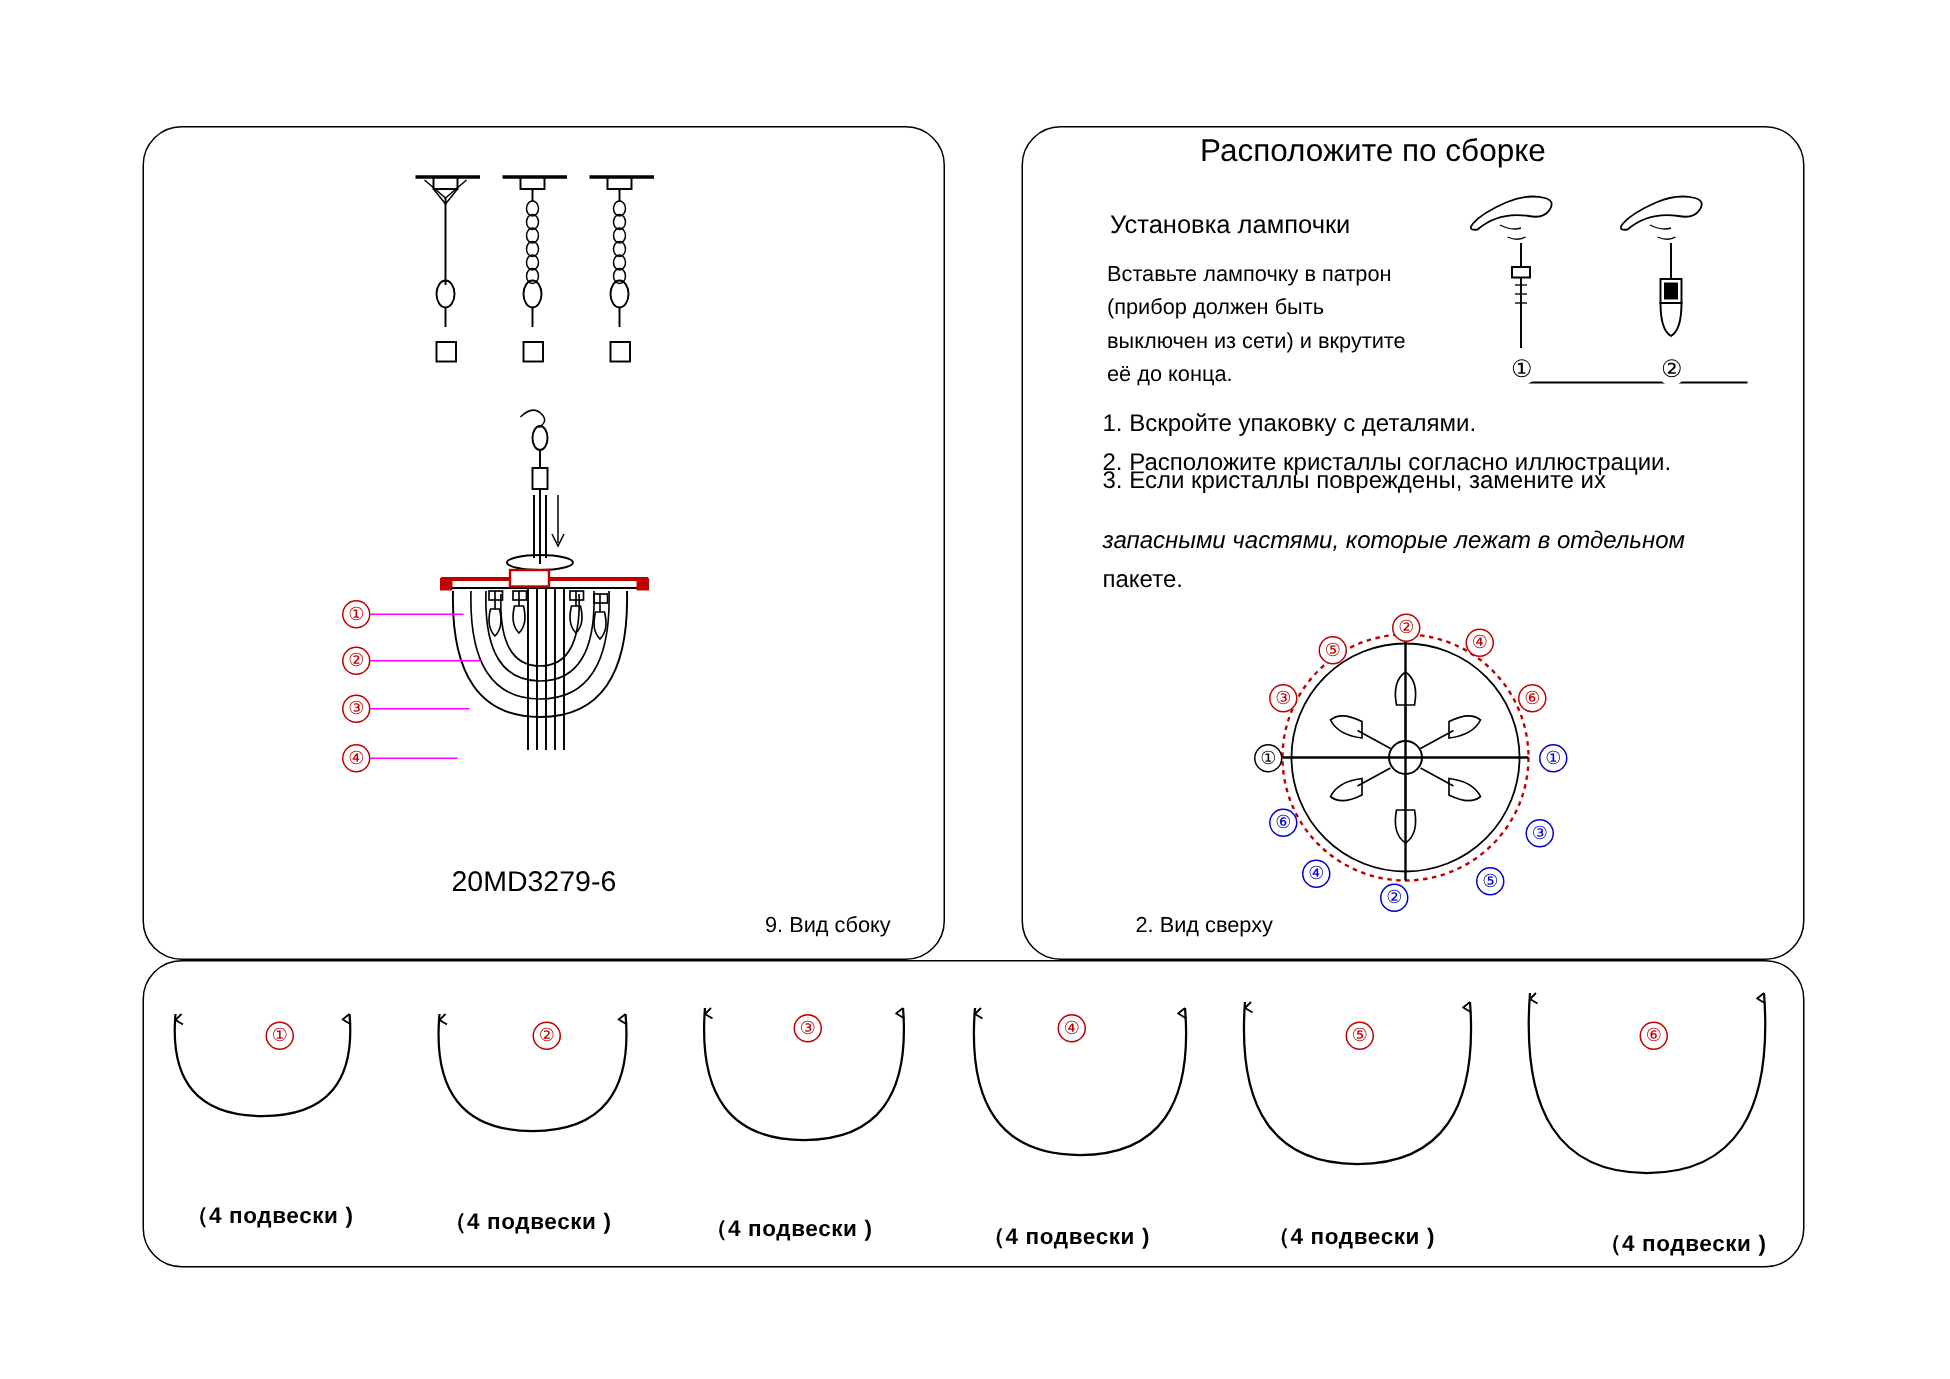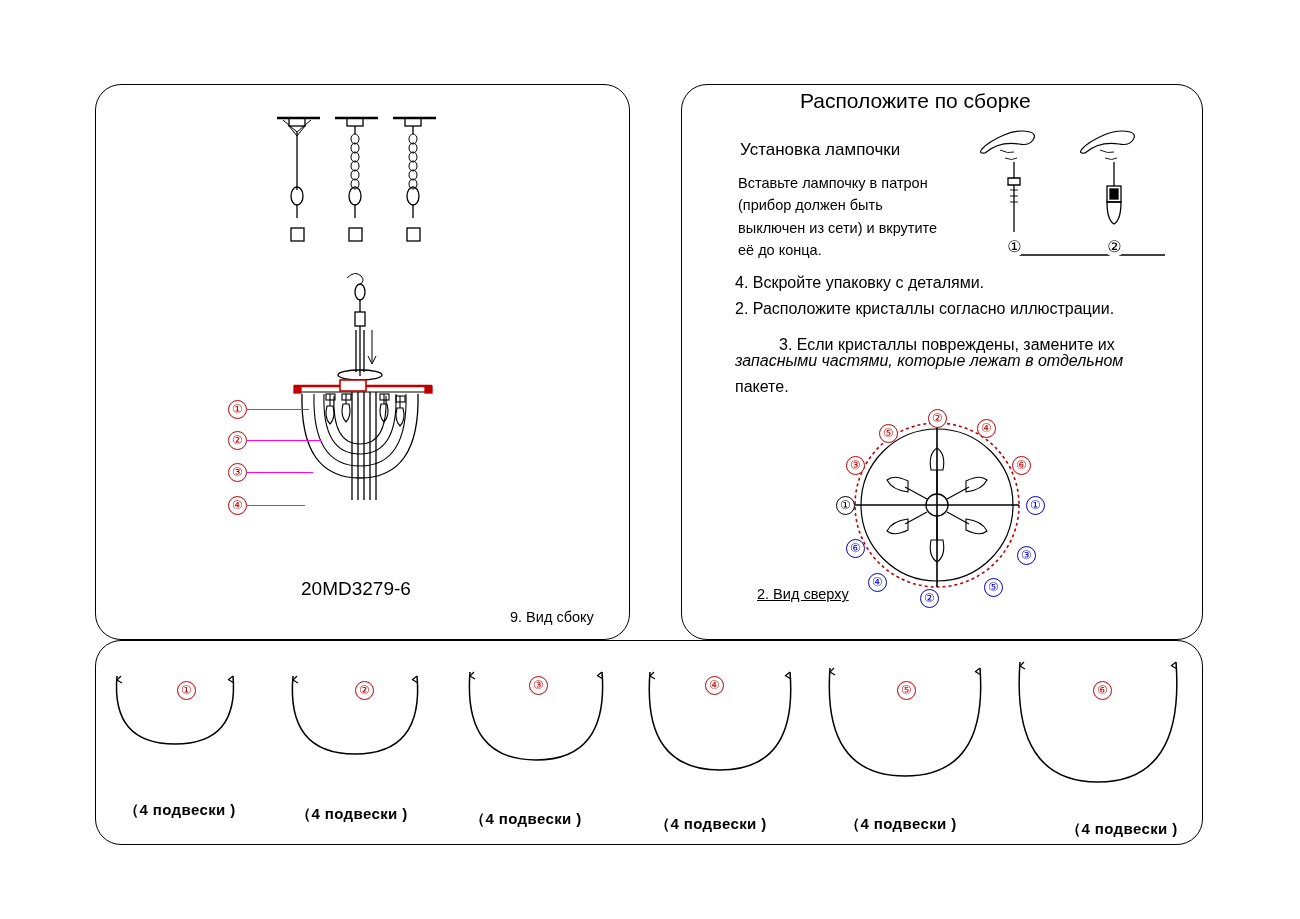--- a/index.html
+++ b/index.html
@@ -84,22 +84,21 @@
     top: 577px;
   }
   .cap-side {
     font-size: 14.5px;
     left: 510px;
     top: 608px;
   }
   .cap-top {
     font-size: 14.5px;
     left: 757px;
-    top: 585px;
-    text-decoration: underline;
+    top: 608px;
   }
 
   
   .circ {
     position: absolute;
     width: 19px;
     height: 19px;
     border-radius: 50%;
     border: 1.3px solid #c00000;
     color: #c00000;
@@ -316,23 +315,23 @@
   <div class="t title-instr">Расположите по сборке</div>
   <div class="t subhead">Установка лампочки</div>
   <div class="t para">Вставьте лампочку в патрон
 (прибор должен быть
 выключен из сети) и вкрутите
 её до конца.</div>
 
   <div class="circ black" style="left:1005px; top:238px; border:none; font-size:16px;">①</div>
   <div class="circ black" style="left:1105px; top:238px; border:none; font-size:16px;">②</div>
 
-  <div class="t steps" style="top:270px;">4. Вскройте упаковку с деталями.</div>
+  <div class="t steps" style="top:270px;">1. Вскройте упаковку с деталями.</div>
   <div class="t steps" style="top:296px;">2. Расположите кристаллы согласно иллюстрации.</div>
-  <div class="t steps" style="top:332px;margin-left:44px;">3. Если кристаллы повреждены, замените их</div>
+  <div class="t steps" style="top:308px;">3. Если кристаллы повреждены, замените их</div>
   <div class="t steps" style="top:348px;font-style:italic;">запасными частями, которые лежат в отдельном</div>
   <div class="t steps" style="top:374px;">пакете.</div>
 
   <div class="circ" style="left:928px; top:409px;">②</div>
   <div class="circ" style="left:977px; top:419px;">④</div>
   <div class="circ" style="left:879px; top:424px;">⑤</div>
   <div class="circ" style="left:846px; top:456px;">③</div>
   <div class="circ" style="left:1012px; top:456px;">⑥</div>
 
   <div class="circ black" style="left:836px; top:496px;">①</div>

